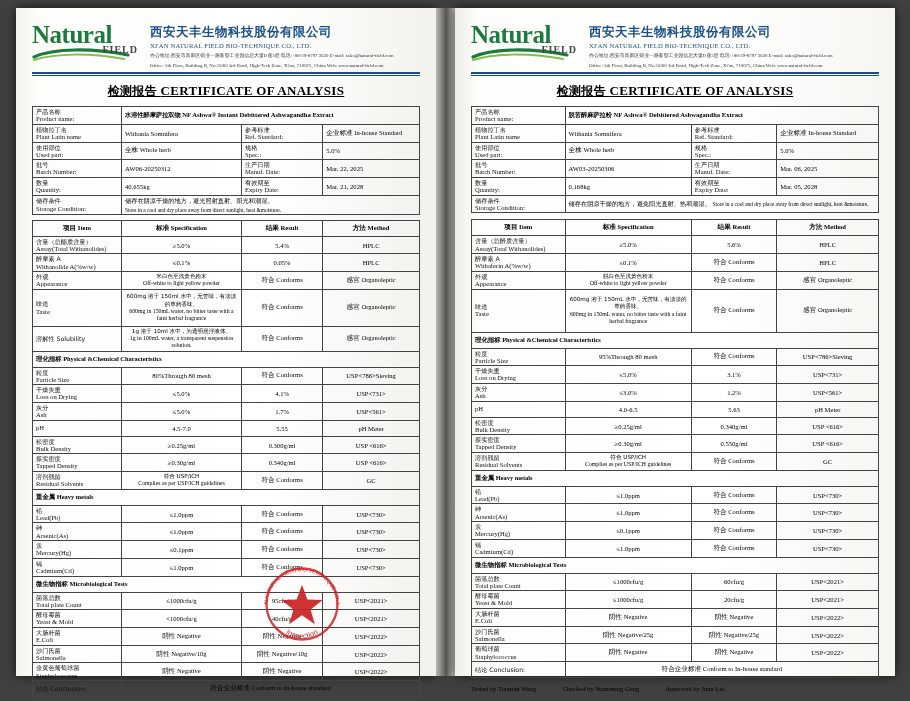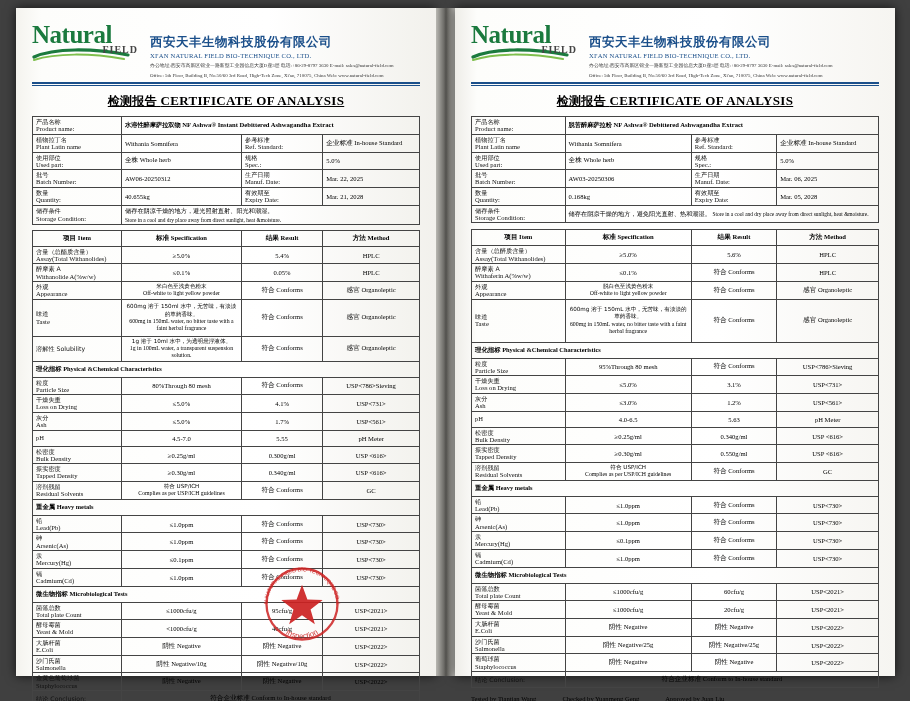--- a/index.html
+++ b/index.html
@@ -28,21 +28,21 @@
   }
   .inner{position:absolute;left:0;top:0;right:0;bottom:0;padding:14px 16px;box-sizing:border-box;}
 
   
   .hdr{display:flex;align-items:flex-start;gap:10px;}
   .logo{width:108px;flex:0 0 108px;position:relative;}
   .logo .word{font-family:"Liberation Serif",serif;font-size:25px;font-weight:bold;color:#1b7a3e;letter-spacing:-.5px;line-height:1;}
   .logo .swoosh{position:relative;height:15px;margin-top:-1px;}
   .logo .swoosh svg{position:absolute;left:0;top:0;}
   .logo .field{position:absolute;right:2px;top:22px;font-size:10px;letter-spacing:1px;color:#444;font-weight:bold;}
-  .co{flex:1;padding-top:2px;margin-top:10px;}
+  .co{flex:1;padding-top:2px;}
   .co .cn{font-size:12.5px;font-weight:bold;color:#1b4f8a;letter-spacing:.5px;}
   .co .en{font-size:6.6px;color:#1b4f8a;letter-spacing:.2px;margin-top:1px;}
   .co .line{font-size:4.9px;color:#333;margin-top:3px;line-height:1.45;}
   .hdrrule{height:2px;background:#1b4f8a;margin-top:3px;}
   .hdrrule2{height:1px;background:#1b4f8a;margin-top:1px;}
 
   .title{text-align:center;font-size:13px;font-weight:bold;margin:7px 0 6px;letter-spacing:.3px;text-decoration:underline;}
   .title .cn{font-family:"DejaVu Sans",sans-serif;font-size:12px;}
 
   

